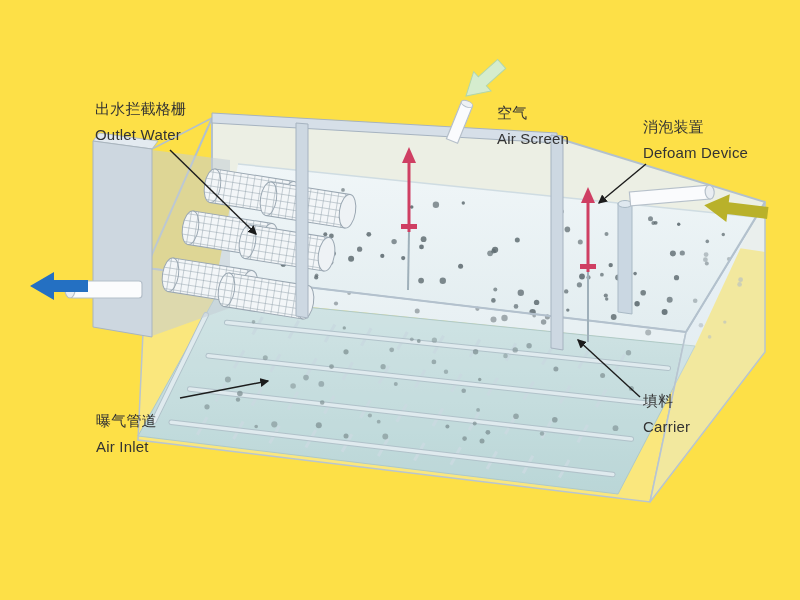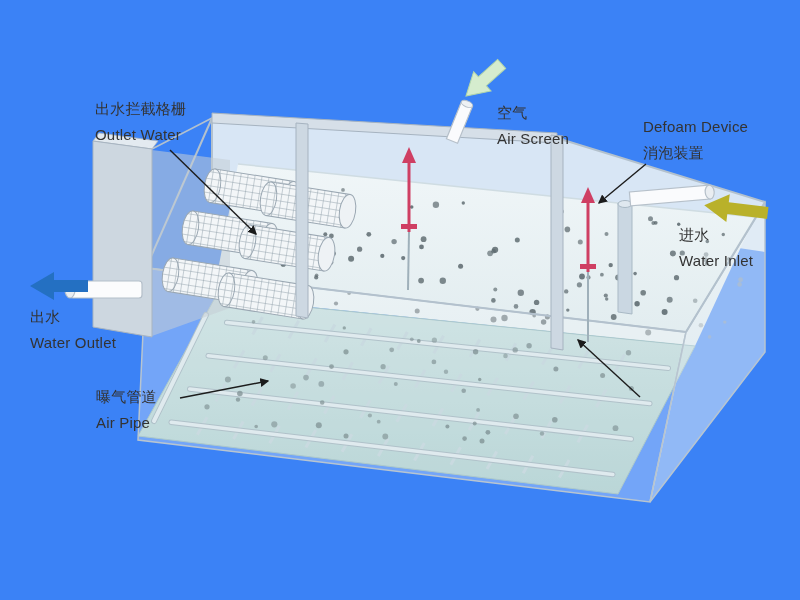--- a/index.html
+++ b/index.html
@@ -1,18 +1,18 @@
 <!DOCTYPE html>
 <html><head>
 <meta charset="utf-8">
 <style>
   *{margin:0;padding:0;box-sizing:border-box}
   html,body{background:#ffffff}
   body{font-family:"Liberation Sans","DejaVu Sans",sans-serif}
-  .stage{position:relative;width:800px;height:600px;background:#3b82f6;overflow:hidden}
+  .stage{position:relative;width:800px;height:600px;background:#fde047;overflow:hidden}
   svg.scene{position:absolute;left:0;top:0}
   .label{position:absolute;color:#333333;font-size:15px;line-height:1.7;letter-spacing:.2px;white-space:nowrap}
 </style>
 </head>
 <body>
 
 <div class="stage">
 
 <svg class="scene" width="800" height="600" viewBox="0 0 800 600">
   <defs>
@@ -330,29 +330,25 @@
 
 <div class="label" style="left:95px;top:96px">
   <div>出水拦截格栅</div>
   <div>Outlet Water</div>
 </div>
 <div class="label" style="left:497px;top:100px">
   <div>空气</div>
   <div>Air Screen</div>
 </div>
 <div class="label" style="left:643px;top:114px">
+  <div>消泡装置</div>
   <div>Defoam Device</div>
-  <div>消泡装置</div>
-</div>
-<div class="label" style="left:679px;top:222px">
-  <div>进水</div>
-  <div>Water Inlet</div>
-</div>
-<div class="label" style="left:30px;top:304px">
-  <div>出水</div>
-  <div>Water Outlet</div>
-</div>
-<div class="label" style="left:96px;top:384px">
+</div>
+<div class="label" style="left:96px;top:408px">
   <div>曝气管道</div>
-  <div>Air Pipe</div>
+  <div>Air Inlet</div>
+</div>
+<div class="label" style="left:643px;top:388px">
+  <div>填料</div>
+  <div>Carrier</div>
 </div>
 
 </div>
 
 </body></html>

